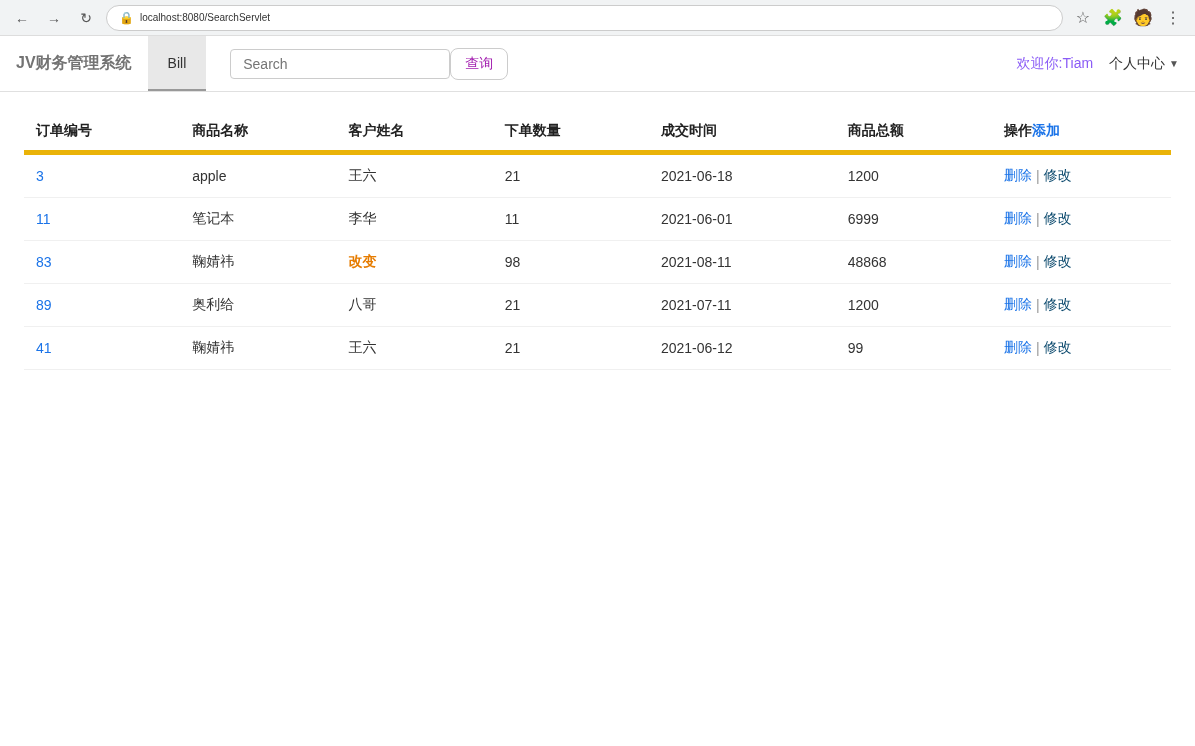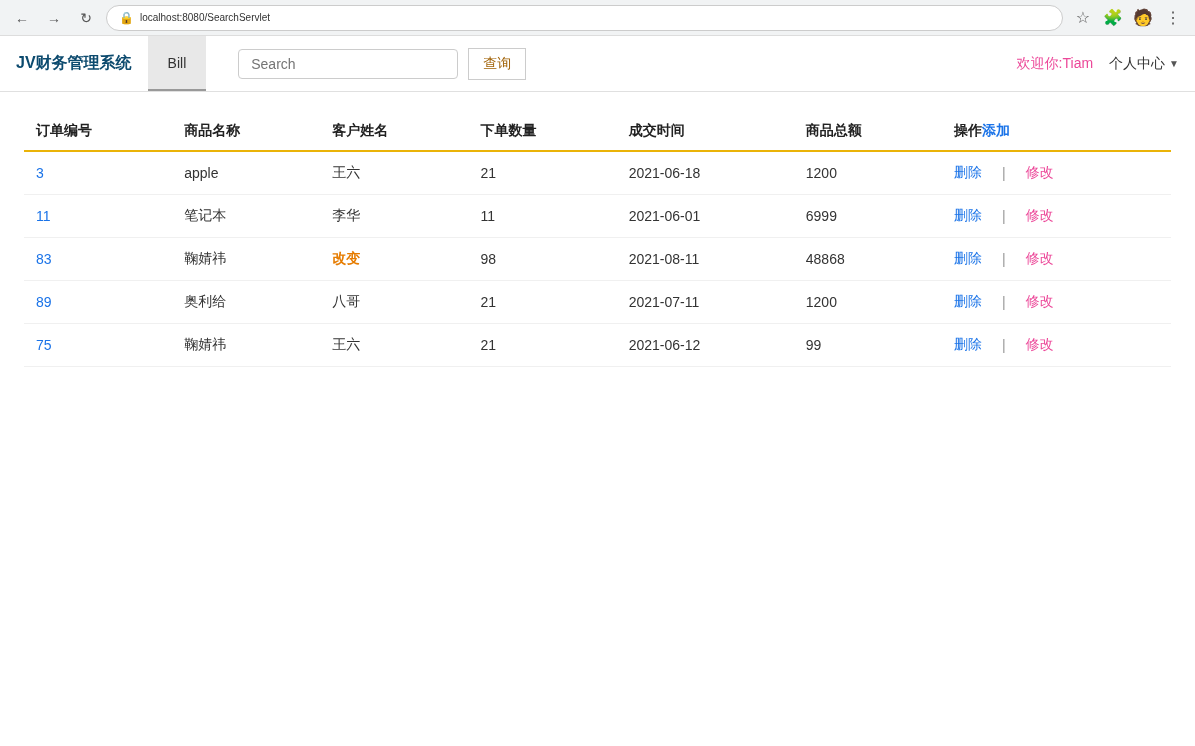--- a/index.html
+++ b/index.html
@@ -55,21 +55,21 @@
       align-items: center;
       background: #fff;
       border-bottom: 1px solid #e0e0e0;
       padding: 0 16px;
       height: 56px;
       gap: 0;
     }
     .app-logo {
       font-size: 16px;
       font-weight: bold;
-      color: #0c4a6e;
+      color: #737373;
       padding: 0 16px 0 0;
       white-space: nowrap;
     }
     .nav-tabs {
       display: flex;
       align-items: flex-end;
       height: 100%;
     }
     .nav-tab {
       display: flex;
@@ -83,48 +83,48 @@
       height: 100%;
     }
     .nav-tab.active {
       background: #e8e8e8;
       border-bottom: 2px solid #999;
     }
 
     .search-area {
       display: flex;
       align-items: center;
-      margin-left: 32px;
-      gap: 10px;
+      margin-left: 24px;
+      gap: 0;
     }
     .search-input {
       border: 1px solid #ccc;
       border-radius: 4px;
       padding: 6px 12px;
       font-size: 14px;
       width: 220px;
       outline: none;
     }
     .search-btn {
       background: #fff;
       border: 1px solid #ccc;
-      border-radius: 0;
+      border-radius: 8px;
       padding: 6px 14px;
       font-size: 14px;
       cursor: pointer;
-      color: #a16207;
+      color: #a21caf;
     }
 
     .header-right {
       margin-left: auto;
       display: flex;
       align-items: center;
       gap: 16px;
     }
-    .welcome-text { font-size: 14px; color: #ec4899; text-align: center; }
+    .welcome-text { font-size: 14px; color: #8b5cf6; text-align: center; }
     .user-center {
       display: flex;
       align-items: center;
       gap: 4px;
       cursor: pointer;
       font-size: 14px;
       color: #333;
       justify-content: flex-end;
     }
     .dropdown-arrow { font-size: 10px; color: #555; }
@@ -138,21 +138,21 @@
     table {
       width: 100%;
       border-collapse: collapse;
     }
     thead tr th {
       text-align: left;
       padding: 10px 12px;
       font-size: 14px;
       color: #222;
       font-weight: bold;
-      border-bottom: 2px solid #eab308;
+      border-bottom: 5px solid #eab308;
     }
     .th-action {
       display: flex;
       align-items: flex-end;
       gap: 0;
     }
     .th-action-label { color: #222; }
     .th-action-add { color: #1a73e8; cursor: pointer; }
 
     tbody tr {
@@ -160,26 +160,26 @@
     }
     tbody tr td {
       padding: 12px 12px;
       font-size: 14px;
       color: #333;
     }
     .td-highlight { color: #e67c00; font-weight: bold; }
     .td-link { color: #1a73e8; }
     .action-cell {
       display: flex;
-      gap: 20px;
+      gap: 4px;
       align-items: center;
     }
     .action-delete { color: #1a73e8; cursor: pointer; }
     .action-sep { color: #999; }
-    .action-edit { color: #ec4899; cursor: pointer; }
+    .action-edit { color: #0c4a6e; cursor: pointer; }
   </style>
 </head>
 <body>
 
 <div class="browser-bar">
   <button class="browser-nav-btn">←</button>
   <button class="browser-nav-btn">→</button>
   <button class="browser-nav-btn">↻</button>
   <div class="browser-url-bar">
     <span style="color:#555;font-size:12px;">🔒</span>
@@ -287,21 +287,21 @@
       <td>1200</td>
       <td>
         <div class="action-cell">
           <span class="action-delete">删除</span>
           <span class="action-sep">|</span>
           <span class="action-edit">修改</span>
         </div>
       </td>
     </tr>
         <tr>
-      <td class="td-link">75</td>
+      <td class="td-link">41</td>
       <td>鞠婧祎</td>
       <td class="">王六</td>
       <td class="">21</td>
       <td>2021-06-12</td>
       <td>99</td>
       <td>
         <div class="action-cell">
           <span class="action-delete">删除</span>
           <span class="action-sep">|</span>
           <span class="action-edit">修改</span>

